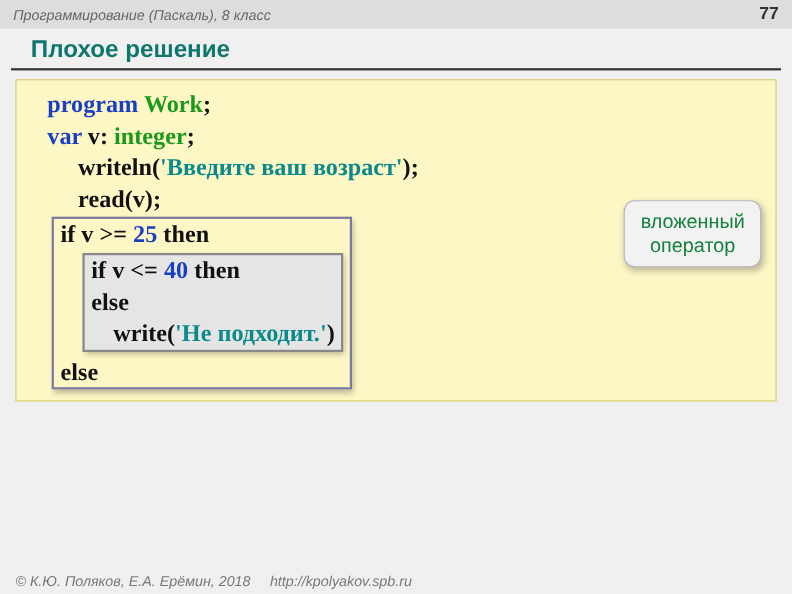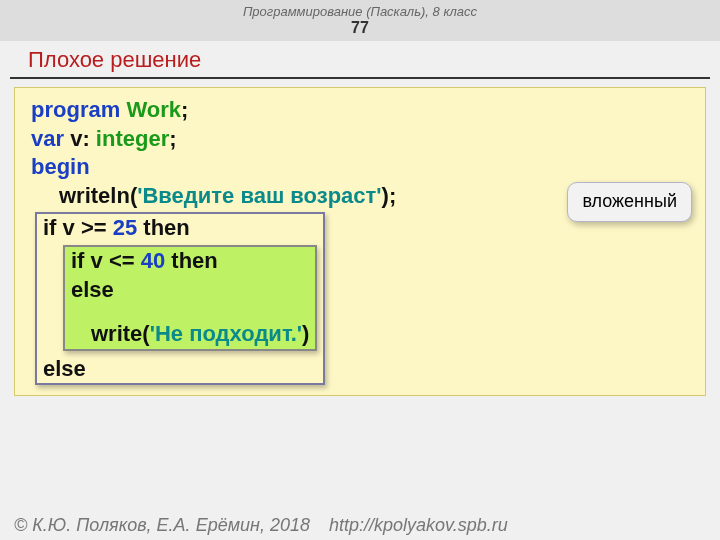--- a/index.html
+++ b/index.html
@@ -13,89 +13,88 @@
   }
   .header-bar {
     background: #ddd;
     padding: 4px 12px;
     display: flex;
     justify-content: space-between;
     align-items: center;
     font-size: 13px;
     color: #666;
     font-style: italic;
-    flex-direction: column;
   }
   .page-num {
     font-style: normal;
     font-weight: bold;
     font-size: 16px;
     color: #333;
   }
   .title {
     font-size: 22px;
-    font-weight: normal;
-    color: #b91c1c;
+    font-weight: bold;
+    color: #0f766e;
     padding: 6px 18px 4px 18px;
     border-bottom: 2px solid #333;
     margin: 0 10px;
   }
   .code-block {
     margin: 8px 14px;
     background: #fdf6c5;
     border: 1px solid #d4c96b;
-    padding: 8px 12px 8px 16px;
-    font-family: Liberation Sans, sans-serif;
+    padding: 8px 12px 8px 28px;
+    font-family: Liberation Serif, serif;
     font-size: 22px;
     font-weight: bold;
     line-height: 1.3;
     position: relative;
     color: #111;
   }
   .kw-blue { color: #1a3fc4; }
   .kw-green { color: #1a9a1a; }
   .kw-teal { color: #0a8a8a; }
   .num { color: #1a3fc4; }
   .box-outer {
     border: 2px solid #7a7aa0;
     background: #fdf6c5;
     padding: 0 6px 0 6px;
     margin: 2px 0 2px 0;
     box-shadow: 2px 3px 5px rgba(0,0,0,0.25);
     display: inline-block;
   }
   .box-inner {
     border: 2px solid #888;
-    background: #bef264;
+    background: #e5e5e5;
     padding: 0 6px 0 6px;
     margin: 2px 0 4px 20px;
     box-shadow: 2px 3px 5px rgba(0,0,0,0.25);
     display: inline-block;
   }
   .callout {
     position: absolute;
     right: 28px;
     top: 182px;
     background: #f2f2f2;
     border: 1px solid #b5b5c9;
     border-radius: 10px;
     padding: 8px 14px;
     font-size: 18px;
-    color: #000000;
+    color: #15803d;
     text-align: center;
     box-shadow: 2px 3px 6px rgba(0,0,0,0.25);
     line-height: 1.2;
     font-family: Arial, sans-serif;
     font-weight: normal;
   }
   .footer {
     position: absolute;
     bottom: 4px;
     left: 14px;
-    font-size: 18px;
+    font-size: 13px;
     color: #777;
     font-style: italic;
   }
   .footer .url { margin-left: 14px; }
   .indent1 { padding-left: 28px; display: block; }
 </style>
 </head>
 <body>
 
 <div class="header-bar">
@@ -107,49 +106,50 @@
 
 <div class="code-block">
   <div>
     <span class="kw-blue">program</span>
     <span> </span>
     <span class="kw-green">Work</span><span>;</span>
   </div>
   <div>
     <span class="kw-blue">var</span><span> v: </span><span class="kw-green">integer</span><span>;</span>
   </div>
-  <div>
-    <span class="kw-blue">begin</span>
+  <div class="indent1">
+    <span>writeln(</span><span class="kw-teal">'Введите ваш возраст'</span><span>);</span>
   </div>
   <div class="indent1">
-    <span>writeln(</span><span class="kw-teal">'Введите ваш возраст'</span><span>);</span>
+    <span>read(v);</span>
   </div>
 
   <div class="box-outer" style="margin-left:4px;">
     <div>
       <span>if v &gt;= </span><span class="num">25</span><span> then</span>
     </div>
     <div class="box-inner">
       <div>
         <span>if v &lt;= </span><span class="num">40</span><span> then</span>
       </div>
       <div>
         <span>else</span>
       </div>
-      <div style="padding-left:20px;margin-top:16px;">
+      <div style="padding-left:20px;">
         <span>write(</span><span class="kw-teal">'Не подходит.'</span><span>)</span>
       </div>
     </div>
     <div>
       <span>else</span>
     </div>
   </div>
 
 </div>
 
 <div class="callout">
   <div>вложенный</div>
+  <div>оператор</div>
 </div>
 
 <div class="footer">
   <span>© К.Ю. Поляков, Е.А. Ерёмин, 2018</span>
   <span class="url">http://kpolyakov.spb.ru</span>
 </div>
 
 </body></html>

